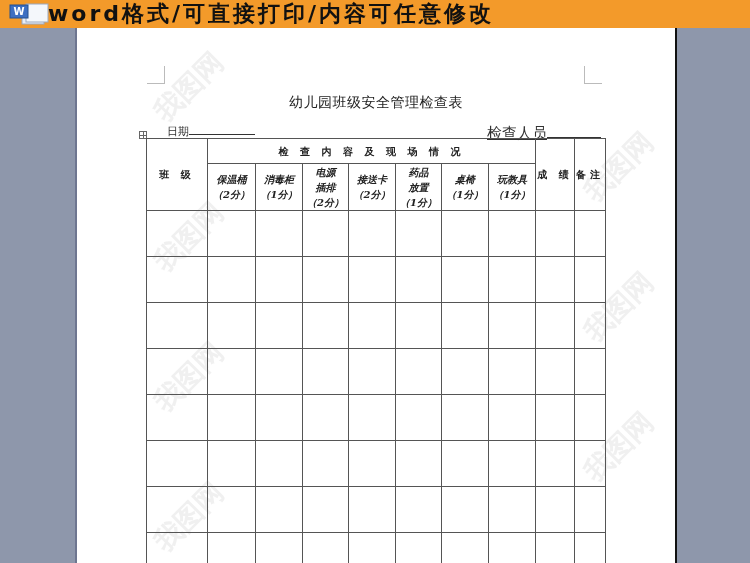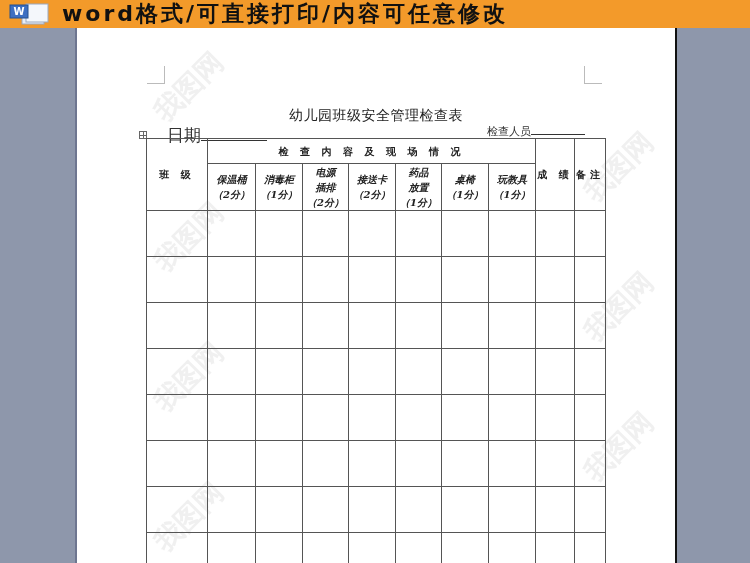--- a/index.html
+++ b/index.html
@@ -8,45 +8,45 @@
 
   .banner {
     position: absolute; left: 0; top: 0; width: 750px; height: 28px;
     background: #f39a2a;
     display: flex; align-items: center;
   }
   .word-icon {
     position: absolute; left: 8px; top: 3px; width: 44px; height: 22px;
   }
   .banner-text {
-    position: absolute; left: 62px; top: 1px;
+    position: absolute; left: 48px; top: 1px;
     font-family: "DejaVu Sans", sans-serif; font-weight: bold;
     font-size: 22px; letter-spacing: 3px; color: #111; line-height: 26px; white-space: nowrap;
   }
 
   .side-left { position: absolute; left: 0; top: 28px; width: 77px; height: 535px; background: #8e97ab; border-right: 2px solid #6e7690; }
   .side-right { position: absolute; left: 675px; top: 28px; width: 75px; height: 535px; background: #8e97ab; border-left: 2px solid #111; }
 
   .page { position: absolute; left: 77px; top: 28px; width: 598px; height: 535px; background: #fff; overflow: hidden; }
 
   .corner { position: absolute; border-color: #bbb; border-style: solid; width: 18px; height: 18px; }
   .corner-tl { left: 70px; top: 38px; border-width: 0 1px 1px 0; }
   .corner-tr { left: 507px; top: 38px; border-width: 0 0 1px 1px; }
 
   .watermark {
     position: absolute; font-size: 28px; font-weight: bold; color: rgba(200,200,200,0.28);
     transform: rotate(-45deg); white-space: nowrap; pointer-events: none;
   }
 
   .doc-title {
-    position: absolute; left: 0; width: 598px; top: 79px; text-align: center;
+    position: absolute; left: 0; width: 598px; top: 66px; text-align: center;
     font-size: 14px; color: #222; letter-spacing: 0.5px;
   }
-  .meta-date { position: absolute; left: 90px; top: 96px; font-size: 17px; color: #333; }
-  .meta-inspector { position: absolute; left: 410px; top: 96px; font-size: 11px; color: #333; }
+  .meta-date { position: absolute; left: 90px; top: 96px; font-size: 11px; color: #333; }
+  .meta-inspector { position: absolute; left: 410px; top: 96px; font-size: 15px; color: #333; text-decoration: underline; }
   .underline { display: inline-block; border-bottom: 1px solid #333; height: 10px; vertical-align: baseline; }
   .ul-date { width: 66px; }
   .ul-insp { width: 54px; }
 
   .table-anchor { position: absolute; left: 62px; top: 103px; width: 8px; height: 8px; border: 1px solid #666; font-size: 0; }
   .table-anchor::before { content: ""; position: absolute; left: 3px; top: 0; width: 1px; height: 6px; background: #666; }
   .table-anchor::after { content: ""; position: absolute; left: 0; top: 3px; width: 6px; height: 1px; background: #666; }
 
   table.check {
     position: absolute; left: 69px; top: 110px;

